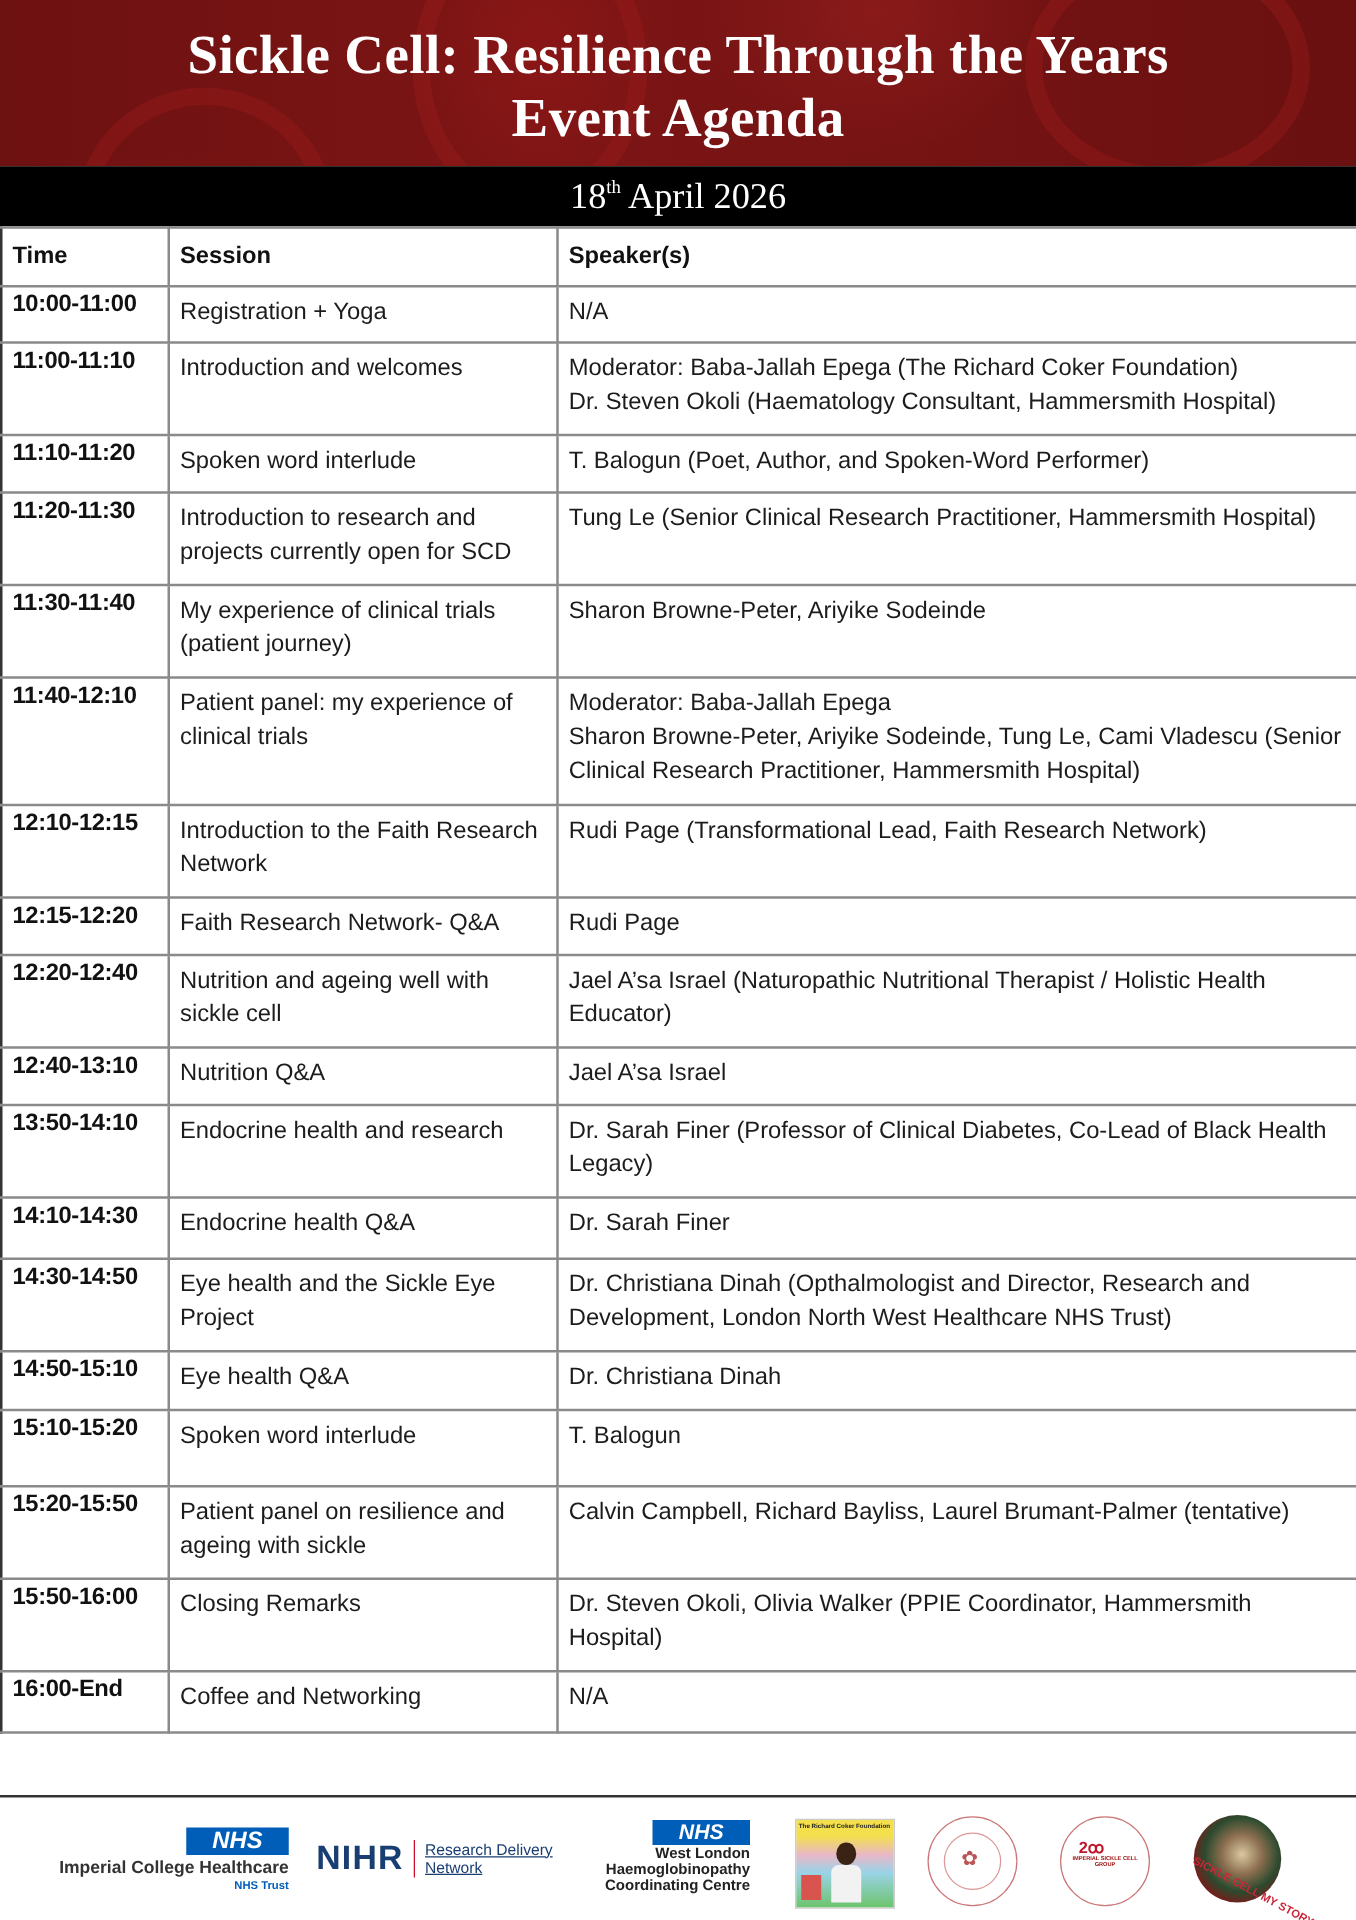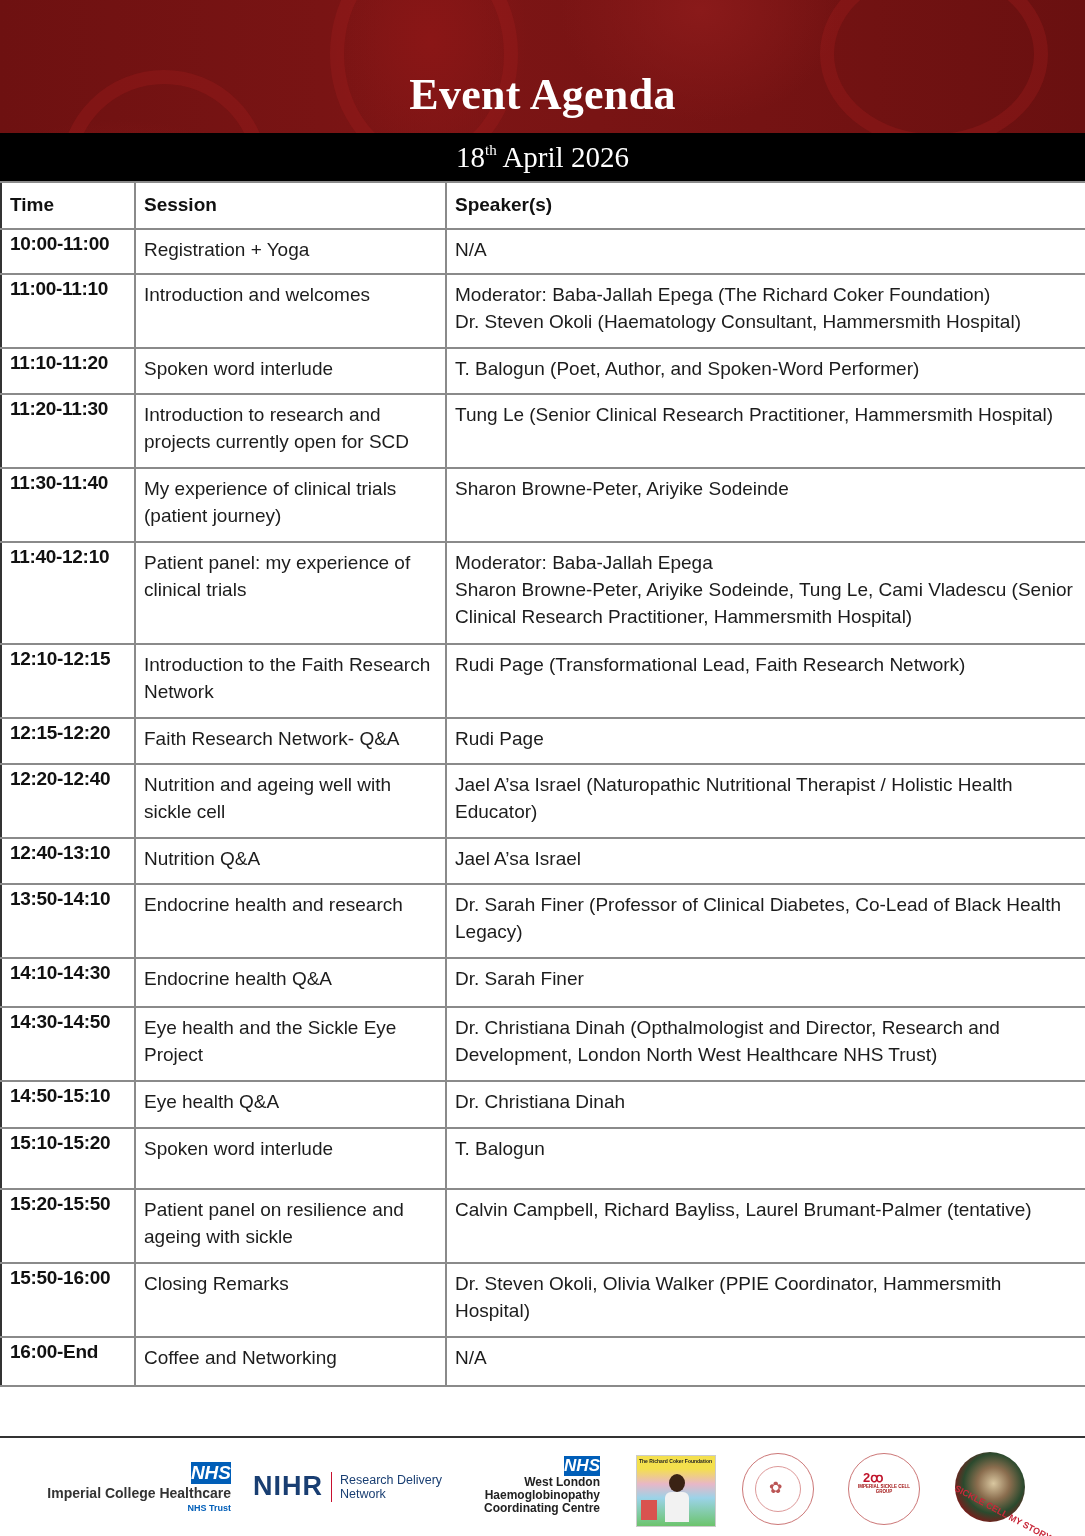--- a/index.html
+++ b/index.html
@@ -19,29 +19,29 @@
   table.agenda td, table.agenda th { border: 2px solid #8a8a8a; vertical-align: top; padding: 0 8px; font-size: 19px; line-height: 27px; text-align: left; }
   table.agenda tr td:first-child, table.agenda tr th:first-child { border-left: 2px solid #333; }
   table.agenda tr td:last-child, table.agenda tr th:last-child { border-right: 2px solid #333; margin-left: 36px; }
   col.c1 { width: 134px; } col.c2 { width: 311px; } col.c3 { width: 640px; }
   th { font-weight: bold; color: #111; padding-top: 8px !important; }
   td.time { vertical-align: middle; font-weight: bold; color: #111; font-size: 19px; letter-spacing: -0.3px; }
   td.sess, td.spk { padding-top: 6px !important; padding-bottom: 6px !important; }
   .spk-line { display: block; }
   .footer { position: absolute; left: 0; top: 1436px; width: 1085px; height: 100px; background: #ffffff; border-top: 2px solid #333; box-sizing: border-box; }
   .logo { position: absolute; }
-  .nhs-box { display: inline-block; background: #005eb8; color: #fff; font-weight: bold; font-style: italic; font-family: "Liberation Sans", sans-serif; padding: 0 0; }
+  .nhs-box { display: inline-block; background: #005eb8; color: #fff; font-weight: bold; font-style: italic; font-family: "Liberation Sans", sans-serif; padding: 0 21px; }
   .imperial { right: 854px; top: 24px; text-align: right; width: 230px; }
   .imperial .nhs-box { font-size: 19px; line-height: 22px; }
   .imperial .name { font-size: 14px; font-weight: bold; color: #333; line-height: 18px; white-space: nowrap; }
   .imperial .trust { font-size: 9px; font-weight: bold; color: #005eb8; line-height: 12px; }
   .nihr { left: 253px; top: 33px; display: flex; align-items: center; }
   .nihr .mark { font-size: 27px; font-weight: bold; color: #193e72; letter-spacing: 1px; }
   .nihr .sep { width: 1px; height: 30px; background: #c8102e; margin: 0 8px; }
-  .nihr .txt { font-size: 12.5px; color: #193e72; line-height: 14px; }
+  .nihr .txt { font-size: 12.5px; color: #193e72; line-height: 14px; text-decoration: underline; }
   .wl { left: 470px; top: 18px; text-align: right; width: 130px; }
   .wl .nhs-box { font-size: 17px; line-height: 20px; }
   .wl .txt { font-size: 12px; font-weight: bold; color: #222; line-height: 13px; }
   .rcf { left: 636px; top: 17px; width: 78px; height: 70px; background: linear-gradient(180deg, #f4e04d 0%, #f4e04d 18%, #e8b7c7 40%, #9bd3e8 60%, #6cc46c 100%); border: 1px solid #ccc; overflow: hidden; }
   .rcf .cap { font-size: 5px; color: #222; padding: 2px; font-weight: bold; }
   .rcf .person { position: absolute; left: 28px; top: 18px; width: 24px; height: 50px; }
   .rcf .head { width: 16px; height: 18px; background: #3a2214; border-radius: 50%; margin: 0 auto; }
   .rcf .body { width: 24px; height: 30px; background: #f2f2f2; border-radius: 6px 6px 0 0; }
   .rcf .house { position: absolute; left: 4px; top: 44px; width: 16px; height: 20px; background: #d9534f; }
   .circle { top: 15px; width: 70px; height: 70px; border-radius: 50%; border: 1.5px solid #c77; background: #fff; }
@@ -54,20 +54,21 @@
   .scms { left: 955px; top: 14px; width: 70px; height: 70px; border-radius: 50%; background: radial-gradient(circle at 55% 45%, #d9c7a0 0%, #8a6d4e 30%, #2b4a2e 55%, #7d1a1a 75%, #4a3a2a 100%); }
   .scms .arc { position: absolute; left: -6px; top: 56px; font-size: 9px; font-weight: bold; color: #c8283a; transform: rotate(28deg); white-space: nowrap; }
 </style>
 </head>
 <body>
 
 <div class="banner">
   <div class="blob" style="left:60px;top:70px;width:180px;height:180px;"></div>
   <div class="blob" style="left:330px;top:-60px;width:160px;height:200px;"></div>
   <div class="blob" style="left:820px;top:-40px;width:200px;height:160px;"></div>
+  <div class="title l1">Sickle Cell: Resilience Through the Years</div>
   <div class="title l2">Event Agenda</div>
 </div>
 
 <div class="datebar">
   <span>18</span><sup>th</sup>
   <span>April 2026</span>
 </div>
 
 <table class="agenda" id="agenda">
   <colgroup>

